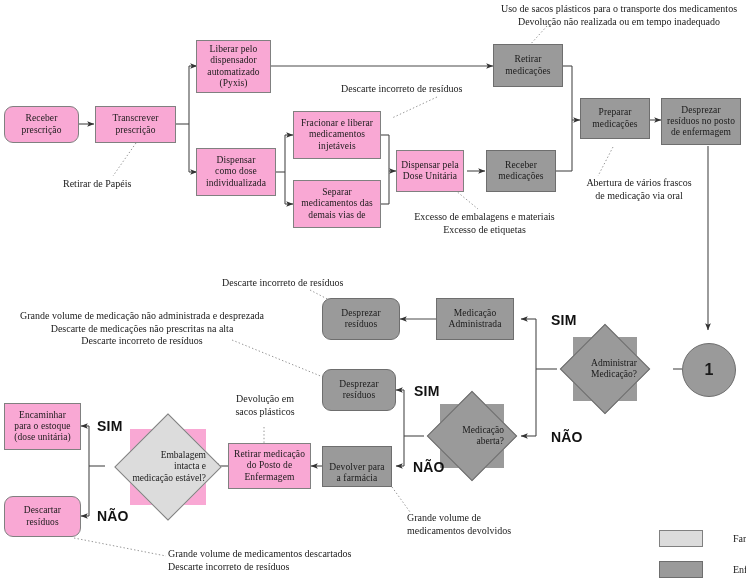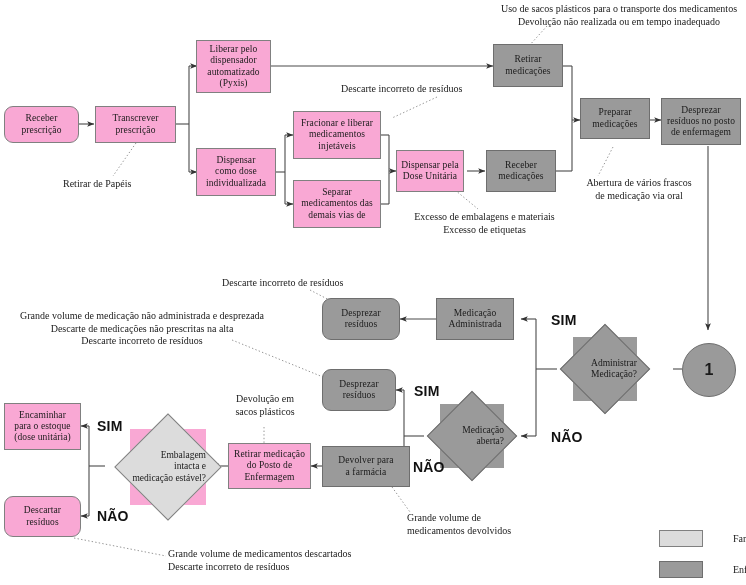--- a/index.html
+++ b/index.html
@@ -256,21 +256,21 @@
     <span style="white-space:pre-line;">Desprezar
 resíduos</span>
   </div>
 
   <div class="diamond enfermagem" style="left:440px;top:404px;width:64px;height:64px;">
     <div class="dshape"></div>
     <div class="dlabel" style="white-space:pre-line;">Medicação
 aberta?</div>
   </div>
 
-  <div class="node enfermagem" style="left:322px;top:446px;width:88px;height:41px;">
+  <div class="node enfermagem" style="left:322px;top:446px;width:70px;height:41px;align-items:flex-end;">
     <span style="white-space:pre-line;">Devolver para
 a farmácia</span>
   </div>
 
   <div class="node farmacia" style="left:228px;top:443px;width:83px;height:46px;">
     <span style="white-space:pre-line;">Retirar medicação
 do Posto de
 Enfermagem</span>
   </div>
 

